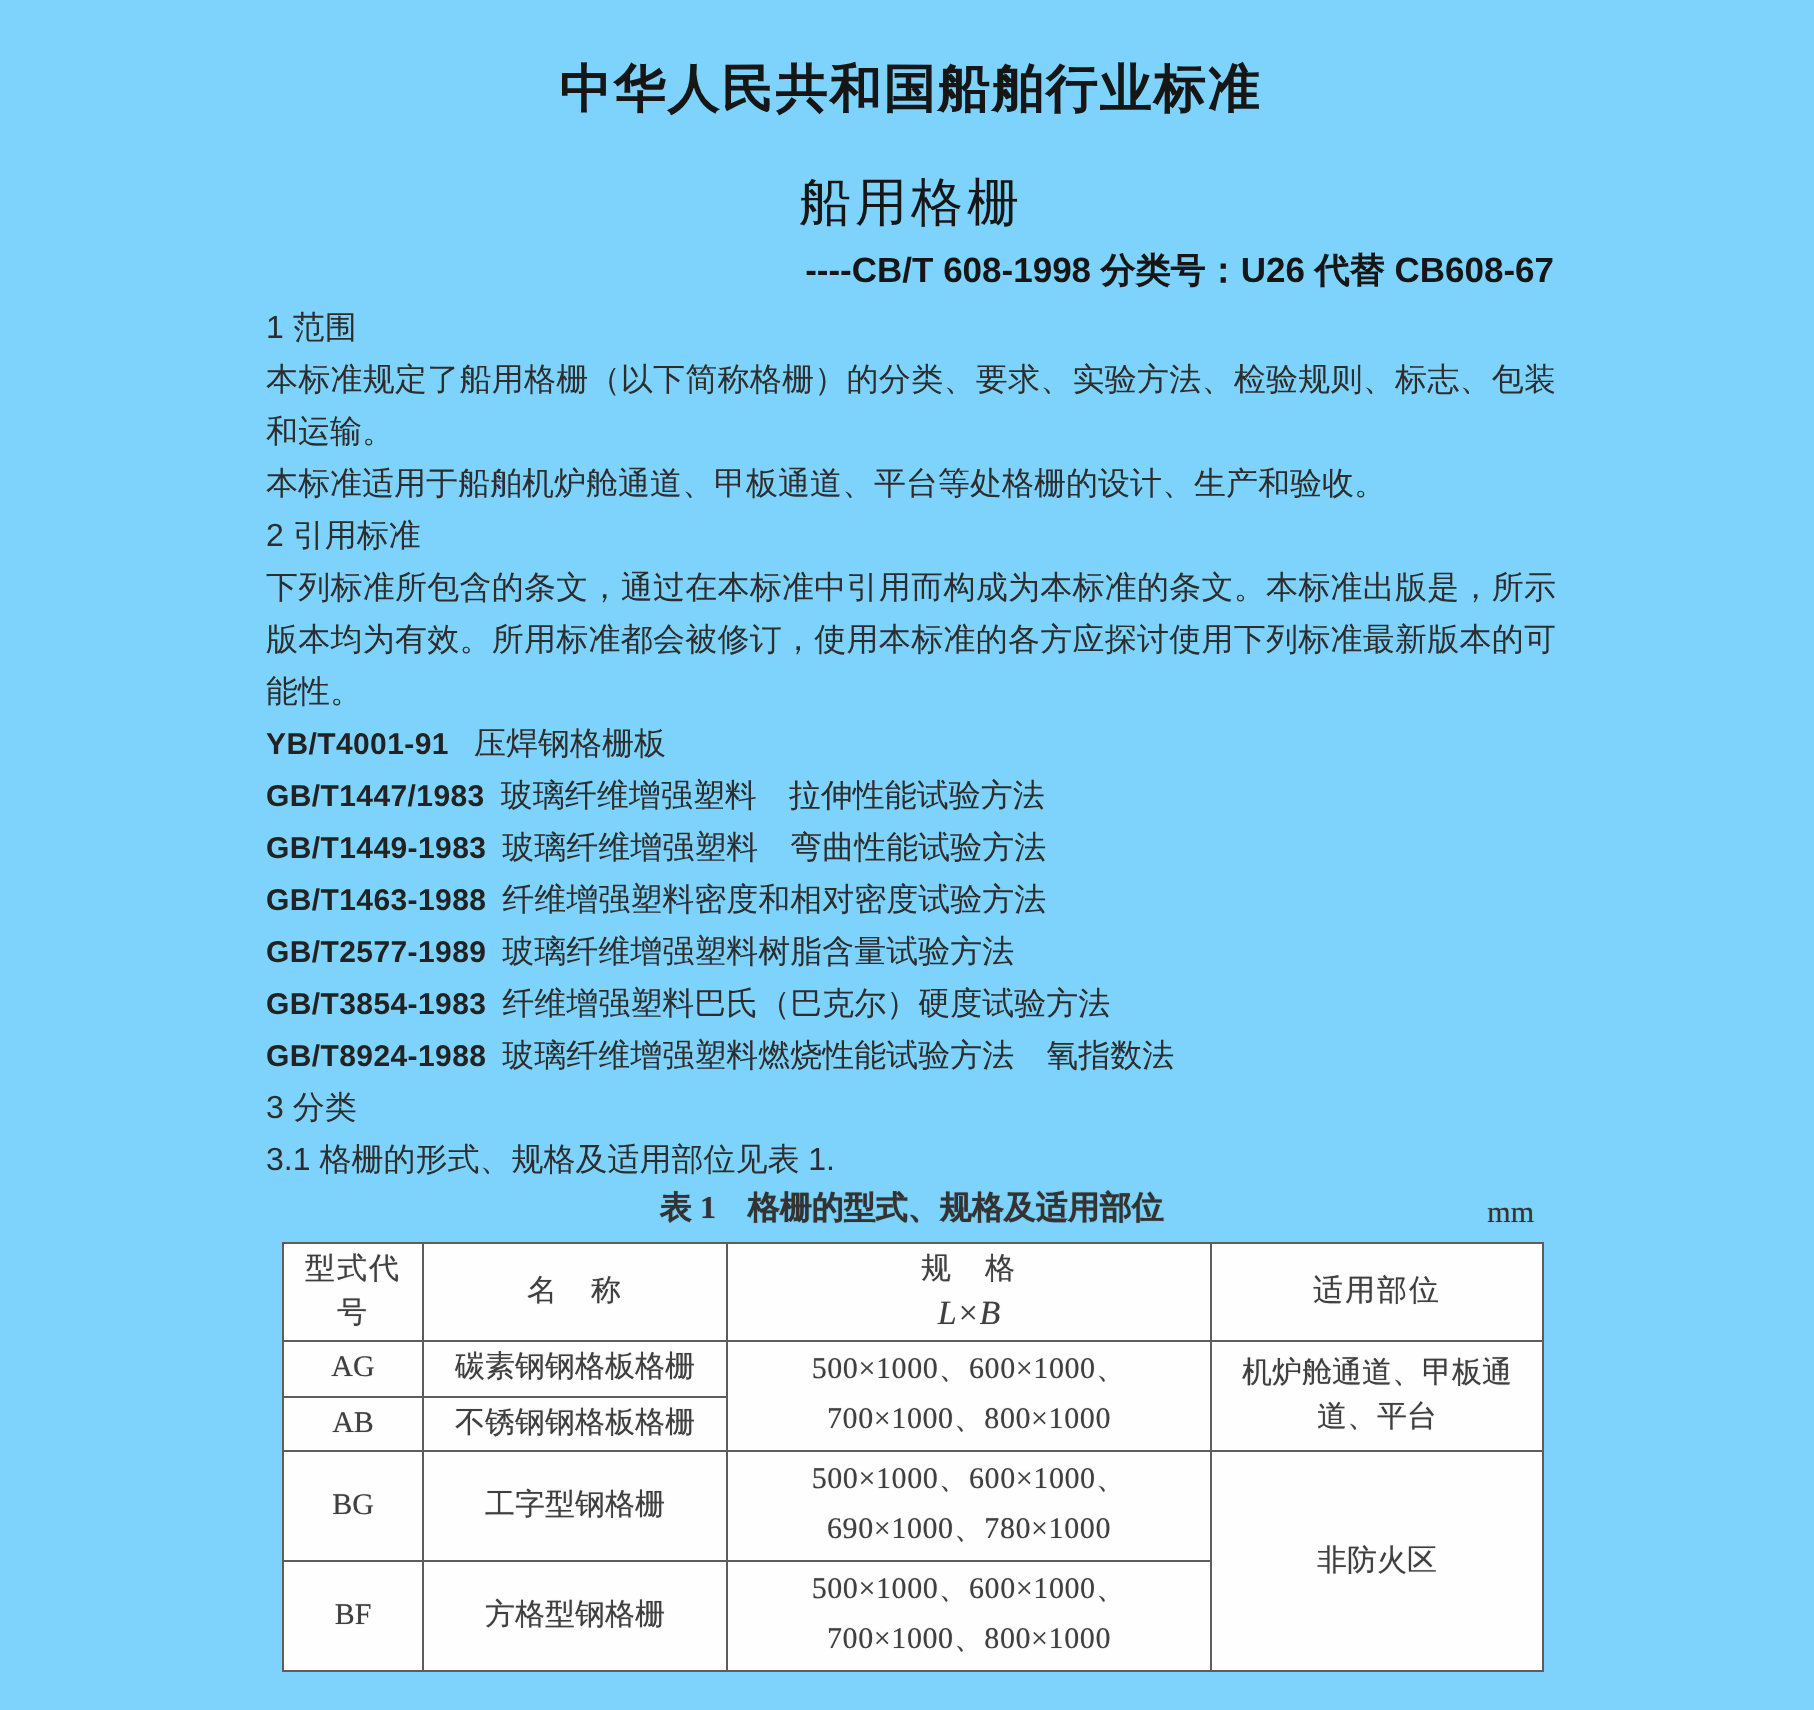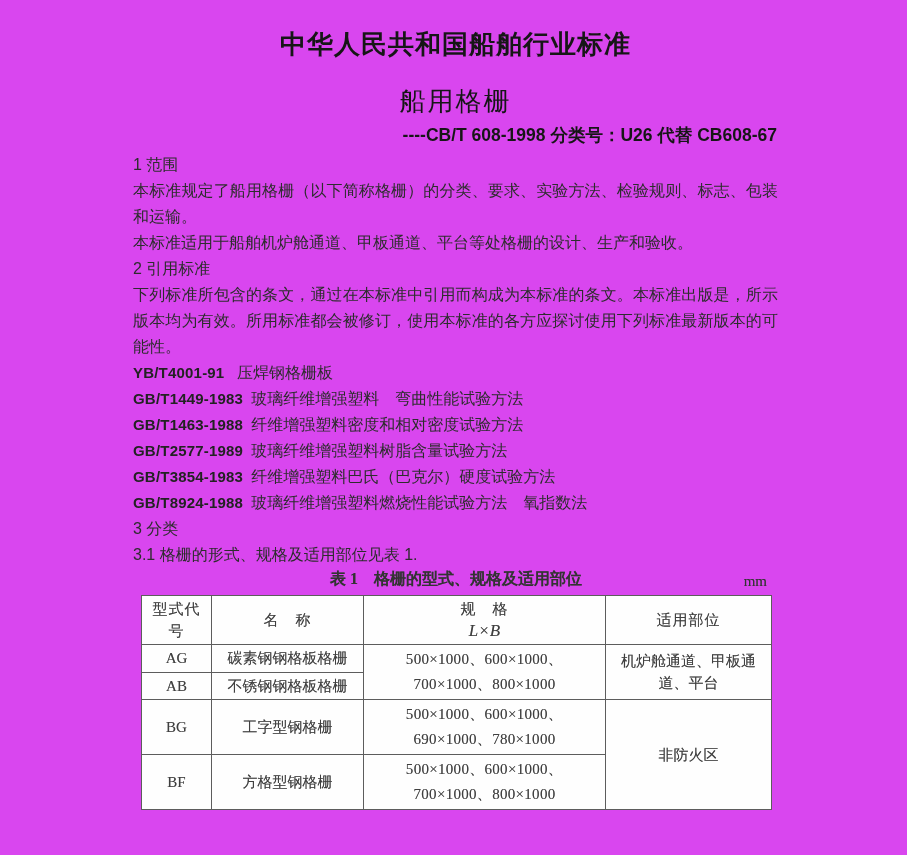--- a/index.html
+++ b/index.html
@@ -1,21 +1,21 @@
 <!DOCTYPE html>
 <html><head>
 <meta charset="utf-8">
 <style>
   * { margin: 0; padding: 0; box-sizing: border-box; }
   html, body { background: #ffffff; }
   .page {
     position: relative;
     width: 907px;
     height: 855px;
-    background: #d946ef;
+    background: #7dd3fc;
     overflow: hidden;
     font-family: "Liberation Sans", "DejaVu Sans", sans-serif;
     color: #2d2d2d;
   }
   .content {
     position: absolute;
     left: 133px;
     top: 26px;
     width: 645px;
   }
@@ -130,20 +130,24 @@
       <div class="line">1 范围</div>
       <div class="para">本标准规定了船用格栅（以下简称格栅）的分类、要求、实验方法、检验规则、标志、包装和运输。</div>
       <div class="para">本标准适用于船舶机炉舱通道、甲板通道、平台等处格栅的设计、生产和验收。</div>
 
       <div class="line">2 引用标准</div>
       <div class="para">下列标准所包含的条文，通过在本标准中引用而构成为本标准的条文。本标准出版是，所示版本均为有效。所用标准都会被修订，使用本标准的各方应探讨使用下列标准最新版本的可能性。</div>
 
       <div class="ref-line">
         <span class="ref-code">YB/T4001-91</span>
         <span class="ref-title">压焊钢格栅板</span>
+      </div>
+      <div class="ref-line">
+        <span class="ref-code">GB/T1447/1983</span>
+        <span class="ref-title">玻璃纤维增强塑料　拉伸性能试验方法</span>
       </div>
       <div class="ref-line">
         <span class="ref-code">GB/T1449-1983</span>
         <span class="ref-title">玻璃纤维增强塑料　弯曲性能试验方法</span>
       </div>
       <div class="ref-line">
         <span class="ref-code">GB/T1463-1988</span>
         <span class="ref-title">纤维增强塑料密度和相对密度试验方法</span>
       </div>
       <div class="ref-line">

